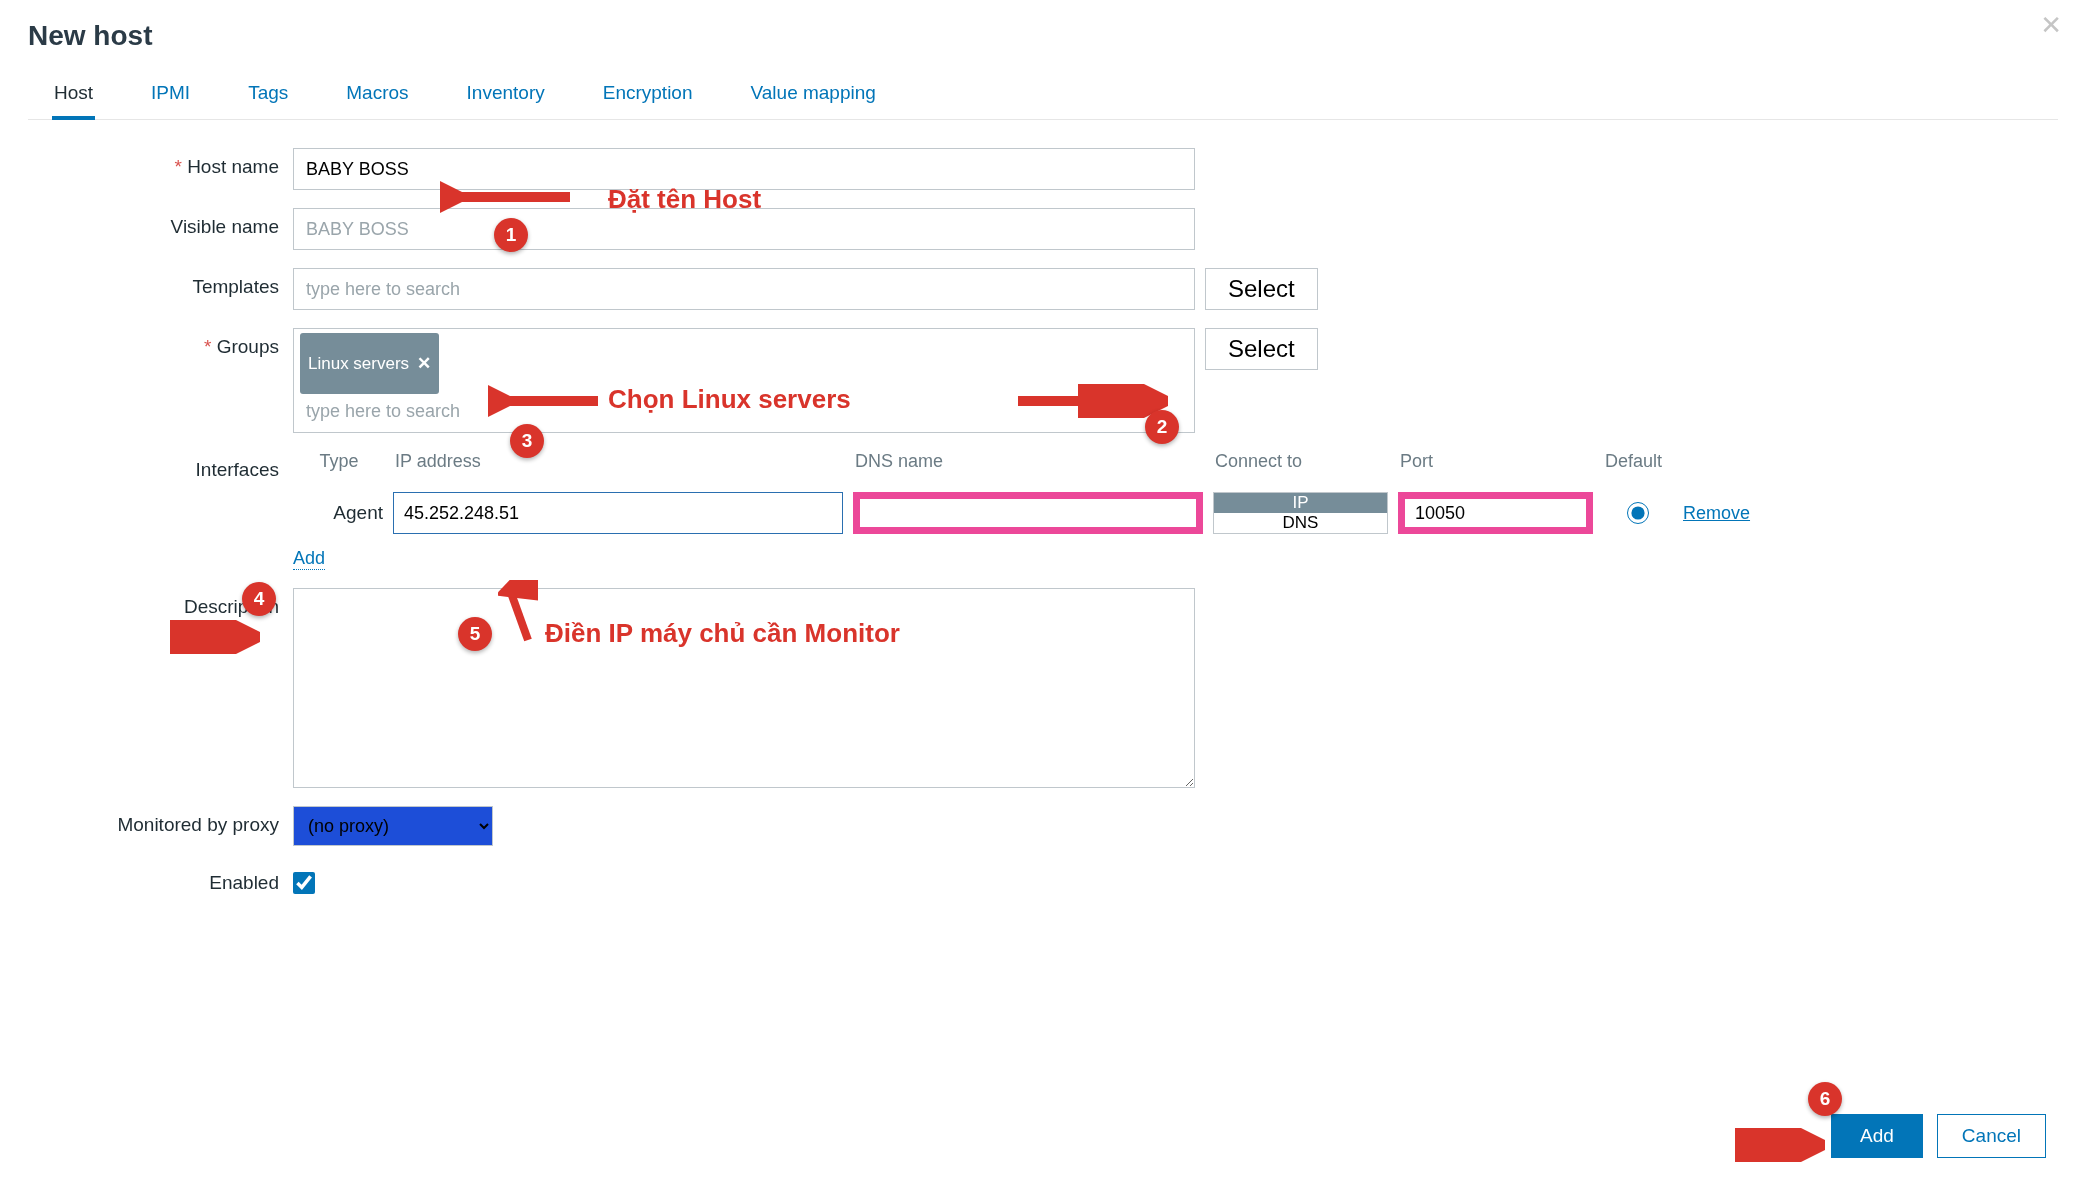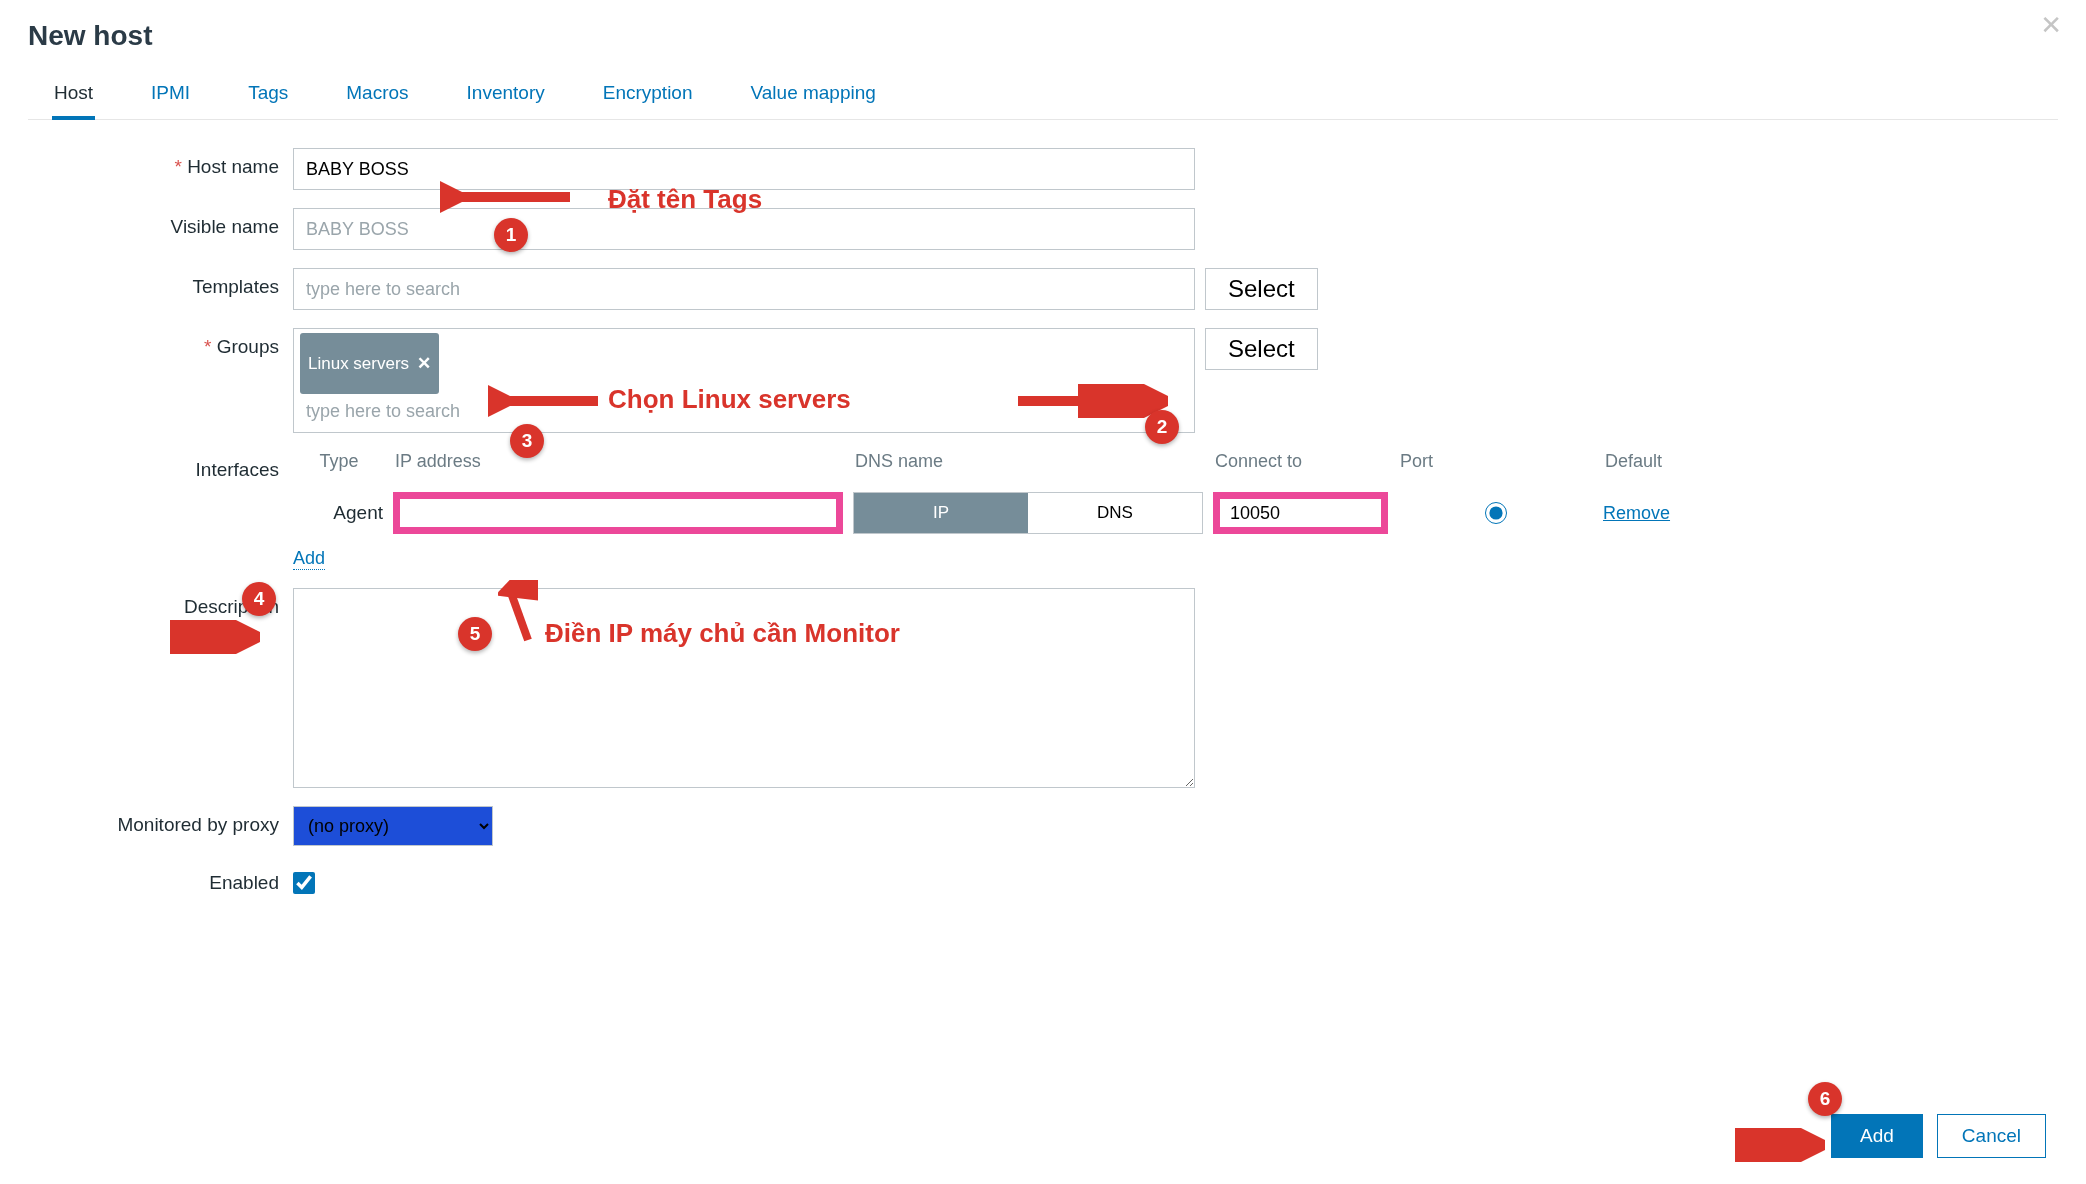--- a/index.html
+++ b/index.html
@@ -126,20 +126,21 @@
     font-size: 18px;
     width: 100%;
   }
   .iface-row .agentlabel { text-align: right; font-size: 19px; }
   .ip-input { border: 1px solid #2a6fb0 !important; }
   .toggle-group {
     display: flex;
     border: 1px solid #c0c7cc;
     height: 42px;
     overflow: hidden;
+    flex-direction: column;
   }
   .toggle-group button {
     flex: 1;
     border: none;
     background: #ffffff;
     font-size: 17px;
     cursor: pointer;
   }
   .toggle-group button.active {
     background: #768d99;
@@ -296,20 +297,21 @@
     <div class="iface-header">
       <div class="th" style="text-align:center;">Type</div>
       <div class="th">IP address</div>
       <div class="th">DNS name</div>
       <div class="th">Connect to</div>
       <div class="th">Port</div>
       <div class="th" style="grid-column: span 2;">Default</div>
     </div>
     <div class="iface-row">
       <div class="agentlabel">Agent</div>
+      <input type="text" class="ip-input" value="45.252.248.51" style="">
       <input type="text" value="" style="">
       <div class="toggle-group">
         <button class="active">IP</button>
         <button>DNS</button>
       </div>
       <input type="text" value="10050" style="">
       <div style="display:flex; justify-content:center;">
         <input type="radio" checked="" class="radio-default" style="">
       </div>
       <span class="remove-link">Remove</span>
@@ -353,21 +355,21 @@
 </div>
 
 <svg class="ann-arrow" style="left:440px; top:180px;" width="140" height="34">
   <defs>
       <marker id="ah1" markerWidth="10" markerHeight="10" refX="2" refY="5" orient="auto">
         <path d="M10,0 L0,5 L10,10 Z" fill="#d9342b"></path>
       </marker>
     </defs>
   <line x1="130" y1="17" x2="12" y2="17" stroke="#d9342b" stroke-width="10" marker-end="url(#ah1)"></line>
 </svg>
-<span class="ann-text" style="left:608px; top:184px;">Đặt tên Tags</span>
+<span class="ann-text" style="left:608px; top:184px;">Đặt tên Host</span>
 <span class="ann-badge" style="left:494px; top:218px;">1</span>
 
 <svg class="ann-arrow" style="left:488px; top:384px;" width="120" height="34">
   <defs>
       <marker id="ah2" markerWidth="10" markerHeight="10" refX="2" refY="5" orient="auto">
         <path d="M10,0 L0,5 L10,10 Z" fill="#d9342b"></path>
       </marker>
     </defs>
   <line x1="110" y1="17" x2="12" y2="17" stroke="#d9342b" stroke-width="10" marker-end="url(#ah2)"></line>
 </svg>

